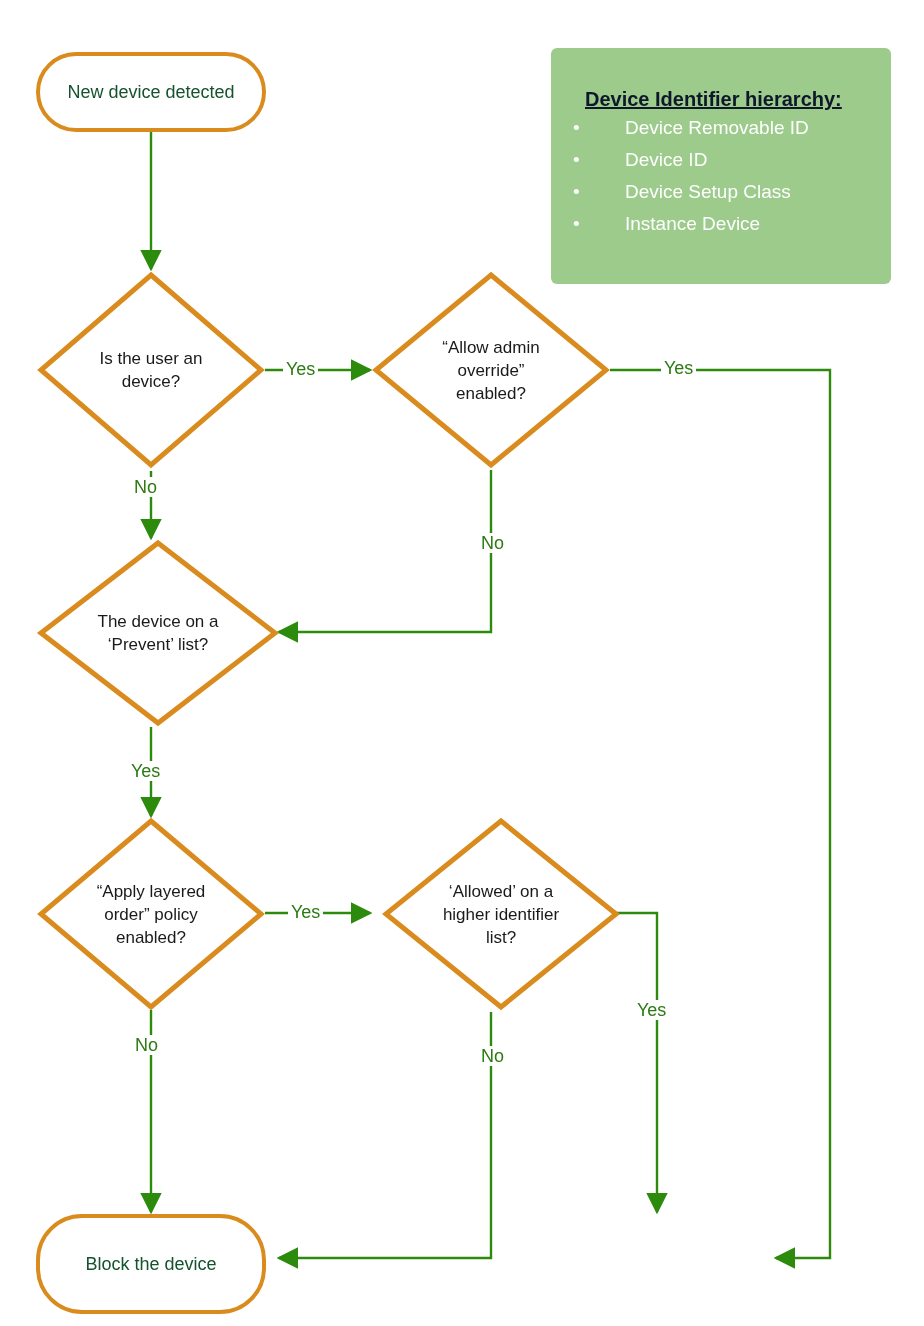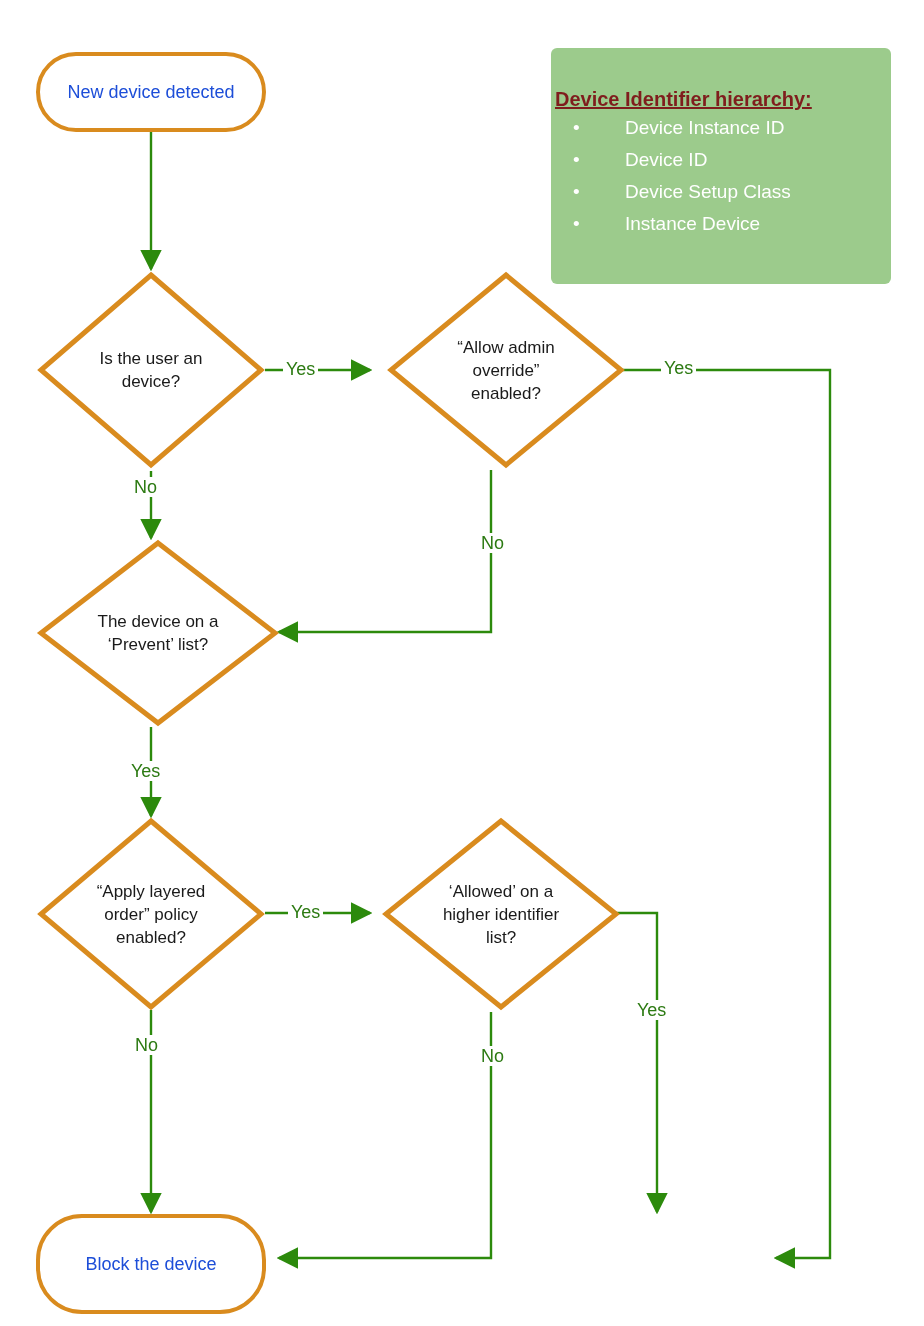--- a/index.html
+++ b/index.html
@@ -5,39 +5,39 @@
   html,body{margin:0;padding:0;background:#ffffff;}
   body{width:924px;height:1326px;position:relative;overflow:hidden;
        font-family:"Liberation Sans","DejaVu Sans",sans-serif;}
   #canvas{position:absolute;left:0;top:0;width:924px;height:1326px;}
   svg.edges{position:absolute;left:0;top:0;width:924px;height:1326px;}
 
   
   .terminator{position:absolute;box-sizing:border-box;
     border:4px solid #D98B1E;border-radius:46px;background:#ffffff;
     display:flex;align-items:center;justify-content:center;text-align:center;
-    color:#1d4ed8;font-size:18px;line-height:22px;z-index:3;}
+    color:#14532d;font-size:18px;line-height:22px;z-index:3;}
 
   
   .diamond{position:absolute;z-index:3;}
   .diamond svg{position:absolute;left:0;top:0;overflow:visible;}
   .diamond .dtext{position:absolute;left:0;top:0;width:100%;height:100%;
     display:flex;align-items:center;justify-content:center;text-align:center;
     color:#1a1a1a;font-size:17px;line-height:23px;white-space:pre-line;
     padding:0 8px;box-sizing:border-box;}
 
   
   .elabel{position:absolute;z-index:4;color:#2C7A12;font-size:18px;
     line-height:20px;background:#ffffff;padding:0 3px;white-space:nowrap;}
 
   
   .note{position:absolute;box-sizing:border-box;background:#9CCB8C;
     border-radius:6px;z-index:2;padding:38px 0 0 0;}
-  .note-title{color:#7f1d1d;font-size:20px;font-weight:bold;
-    text-decoration:underline;line-height:26px;padding-left:4px;}
+  .note-title{color:#0f172a;font-size:20px;font-weight:bold;
+    text-decoration:underline;line-height:26px;padding-left:34px;}
   .note-list{list-style:none;margin:0;padding:0;}
   .note-list li{color:#ffffff;font-size:19px;line-height:32px;
     position:relative;padding-left:74px;}
   .note-list li .bull{position:absolute;left:22px;top:0;font-size:19px;}
 </style>
 </head>
 <body>
 
 <div id="canvas">
 
@@ -76,21 +76,21 @@
   </div>
 
   <div class="diamond" style="left:36px;top:270px;width:230px;height:200px;">
     <svg width="230" height="200" viewBox="0 0 230 200">
       <polygon points="115,5 225,100 115,195 5,100" fill="#ffffff" stroke="#D98B1E" stroke-width="5"></polygon>
     </svg>
     <div class="dtext">Is the user an
 device?</div>
   </div>
 
-  <div class="diamond" style="left:386px;top:270px;width:240px;height:200px;">
+  <div class="diamond" style="left:371px;top:270px;width:240px;height:200px;">
     <svg width="240" height="200" viewBox="0 0 240 200">
       <polygon points="120,5 235,100 120,195 5,100" fill="#ffffff" stroke="#D98B1E" stroke-width="5"></polygon>
     </svg>
     <div class="dtext">“Allow admin
 override”
 enabled?</div>
   </div>
 
   <div class="diamond" style="left:36px;top:538px;width:244px;height:190px;">
     <svg width="244" height="190" viewBox="0 0 244 190">
@@ -131,21 +131,21 @@
   <div class="elabel" style="left:288px;top:902px;">Yes</div>
   <div class="elabel" style="left:132px;top:1035px;">No</div>
   <div class="elabel" style="left:634px;top:1000px;">Yes</div>
   <div class="elabel" style="left:478px;top:1046px;">No</div>
 
   <div class="note" style="left:551px;top:48px;width:340px;height:236px;">
     <div class="note-title">Device Identifier hierarchy:</div>
     <ul class="note-list">
       <li>
         <span class="bull">•</span>
-        <span>Device Instance ID</span>
+        <span>Device Removable ID</span>
       </li>
       <li>
         <span class="bull">•</span>
         <span>Device ID</span>
       </li>
       <li>
         <span class="bull">•</span>
         <span>Device Setup Class</span>
       </li>
       <li>

